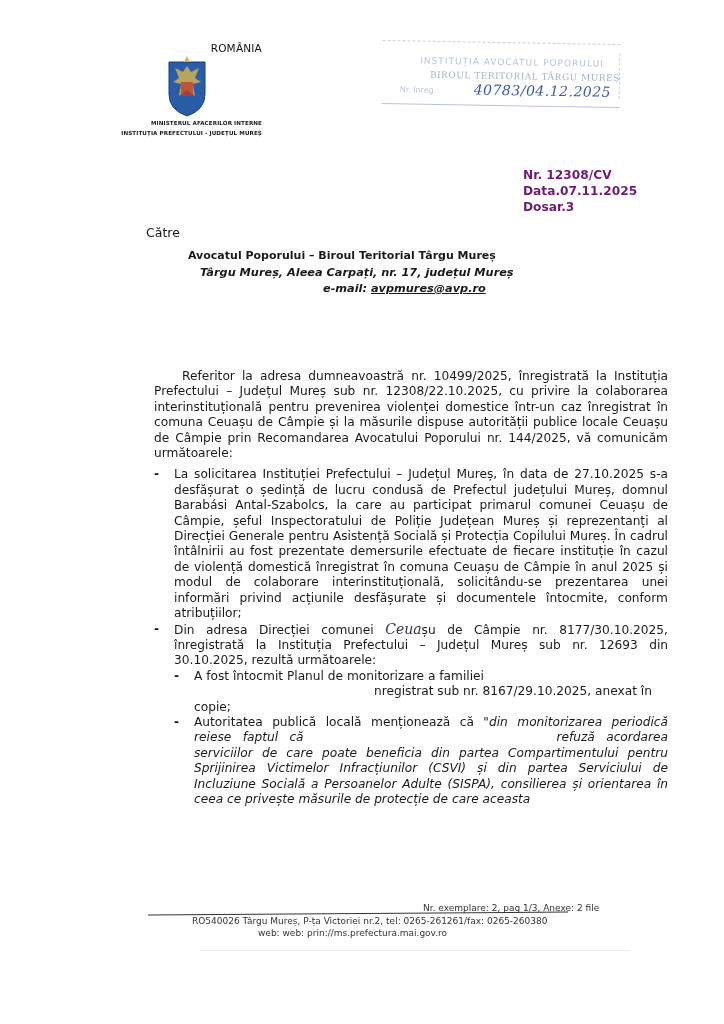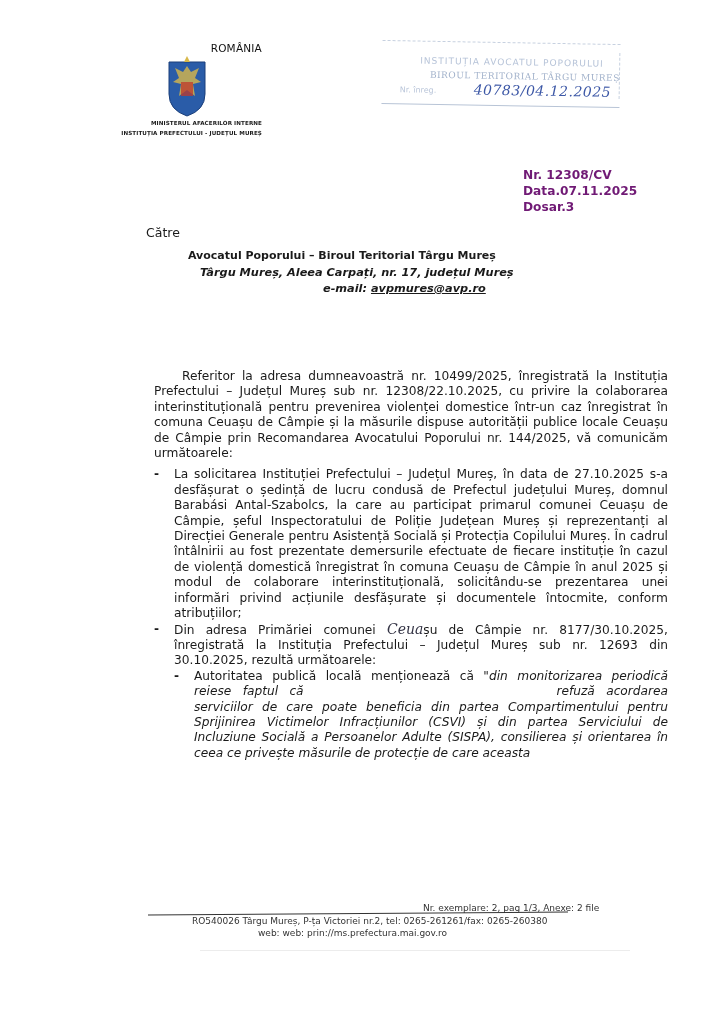--- a/index.html
+++ b/index.html
@@ -86,22 +86,26 @@
   <span>e-mail: </span><a>avpmures@avp.ro</a>
 </div>
 
 <div class="abs body-text">
   <p class="para">Referitor la adresa dumneavoastră nr. 10499/2025, înregistrată la Instituția Prefectului – Județul Mureș sub nr. 12308/22.10.2025, cu privire la colaborarea interinstituțională pentru prevenirea violenței domestice într-un caz înregistrat în comuna Ceuașu de Câmpie și la măsurile dispuse autorității publice locale Ceuașu de Câmpie prin Recomandarea Avocatului Poporului nr. 144/2025, vă comunicăm următoarele:</p>
   <ul class="dash">
     <li>
       <span>La solicitarea Instituției Prefectului – Județul Mureș, în data de 27.10.2025 s-a desfășurat o ședință de lucru condusă de Prefectul județului Mureș, domnul Barabási Antal-Szabolcs, la care au participat primarul comunei Ceuașu de Câmpie, șeful Inspectoratului de Poliție Județean Mureș și reprezentanți al Direcției Generale pentru Asistență Socială și Protecția Copilului Mureș. În cadrul întâlnirii au fost prezentate demersurile efectuate de fiecare instituție în cazul de violență domestică înregistrat în comuna Ceuașu de Câmpie în anul 2025 și modul de colaborare interinstituțională, solicitându-se prezentarea unei informări privind acțiunile desfășurate și documentele întocmite, conform atribuțiilor;</span>
     </li>
     <li>
-      <span>Din adresa Primăriei comunei </span><span class="hw">Ceua</span><span>șu de Câmpie nr. 8177/30.10.2025, înregistrată la Instituția Prefectului – Județul Mureș sub nr. 12693 din 30.10.2025, rezultă următoarele:</span>
+      <span>Din adresa Direcției comunei </span><span class="hw">Ceua</span><span>șu de Câmpie nr. 8177/30.10.2025, înregistrată la Instituția Prefectului – Județul Mureș sub nr. 12693 din 30.10.2025, rezultă următoarele:</span>
       <ul class="sub">
+        <li style="text-align:left;">
+          <span>A fost întocmit Planul de monitorizare a familiei</span><br>
+          <span class="redact" style="width:180px;"></span><span>nregistrat sub nr. 8167/29.10.2025, anexat în copie;</span>
+        </li>
         <li>
           <span>Autoritatea publică locală menționează că </span><span class="it">"din monitorizarea periodică reiese faptul că</span>
           <span class="redact" style="width:230px;"></span>
           <span class="it">refuză acordarea serviciilor de care poate beneficia din partea Compartimentului pentru Sprijinirea Victimelor Infracțiunilor (CSVI) și din partea Serviciului de Incluziune Socială a Persoanelor Adulte (SISPA), consilierea și orientarea în ceea ce privește măsurile de protecție de care aceasta</span>
         </li>
       </ul>
     </li>
   </ul>
 </div>
 

